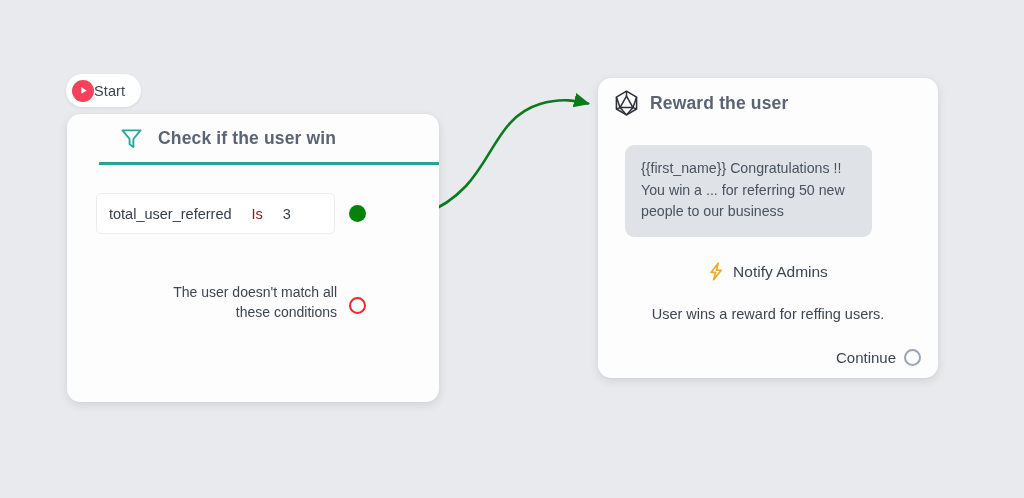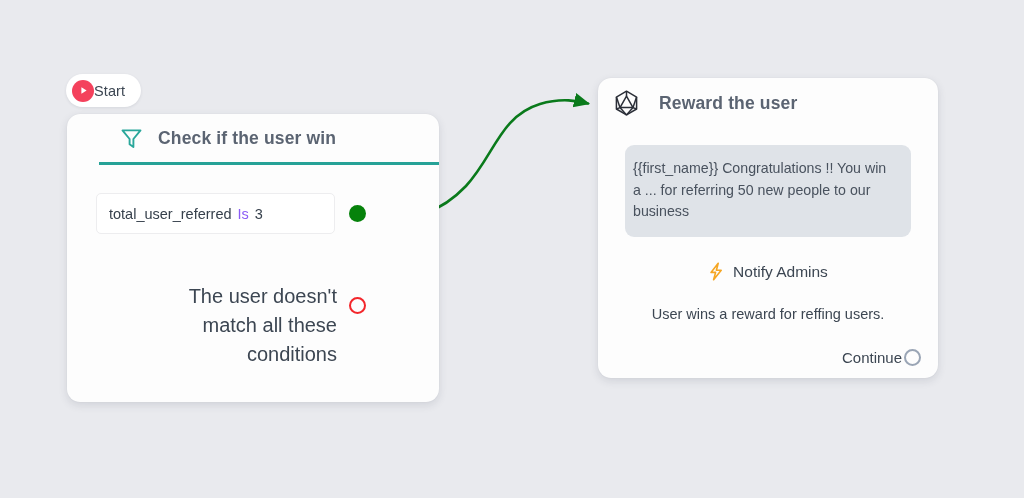--- a/index.html
+++ b/index.html
@@ -102,25 +102,25 @@
     top: 79px;
     width: 239px;
     height: 41px;
     border: 1px solid #ededef;
     border-radius: 5px;
     background: #fff;
     display: flex;
     align-items: center;
     padding: 0 12px;
     box-sizing: border-box;
-    gap: 6px;
+    gap: 20px;
     font-size: 14.5px;
   }
   #condition-row .field { color: #36404c; }
-  #condition-row .operator { color: #8b5cf6; }
+  #condition-row .operator { color: #7f1d1d; }
   #condition-row .value { color: #36404c; }
 
   .port-dot-filled {
     position: absolute;
     width: 17px;
     height: 17px;
     border-radius: 50%;
     background: #06820b;
   }
   #true-port { left: 282px; top: 91px; }
@@ -134,56 +134,56 @@
     box-sizing: border-box;
   }
   #false-port { left: 282px; top: 183px; }
 
   #fallback-text {
     position: absolute;
     left: 80px;
     top: 168px;
     width: 190px;
     text-align: right;
-    font-size: 20px;
+    font-size: 14px;
     line-height: 1.45;
     color: #3c4652;
   }
 
   
   #reward-card {
     left: 598px;
     top: 78px;
     width: 340px;
     height: 300px;
   }
   #reward-header {
     height: 50px;
     display: flex;
     align-items: center;
     padding: 0 12px 0 13px;
-    gap: 17px;
+    gap: 8px;
   }
   #reward-header .title {
     font-size: 17.5px;
     font-weight: bold;
     color: #5b6472;
     letter-spacing: .15px;
   }
   .polyhedron-icon { flex: none; display: block; }
 
   #message-bubble {
     position: absolute;
     left: 27px;
     top: 67px;
-    width: 286px;
+    width: 247px;
     box-sizing: border-box;
     background: #dfe3e8;
     border-radius: 9px;
-    padding: 13px 16px 14px 8px;
+    padding: 13px 16px 14px 16px;
     font-size: 14.2px;
     line-height: 1.52;
     color: #49525e;
   }
 
   #notify-row {
     position: absolute;
     left: 0;
     top: 184px;
     width: 100%;
@@ -208,21 +208,21 @@
     font-size: 14.5px;
     color: #3c4652;
   }
 
   #continue-row {
     position: absolute;
     right: 17px;
     bottom: 12px;
     display: flex;
     align-items: center;
-    gap: 2px;
+    gap: 8px;
   }
   #continue-row .continue-label {
     font-size: 15px;
     color: #3c4652;
   }
   .continue-ring {
     width: 17px;
     height: 17px;
     border-radius: 50%;
     border: 2px solid #9aa5b5;

